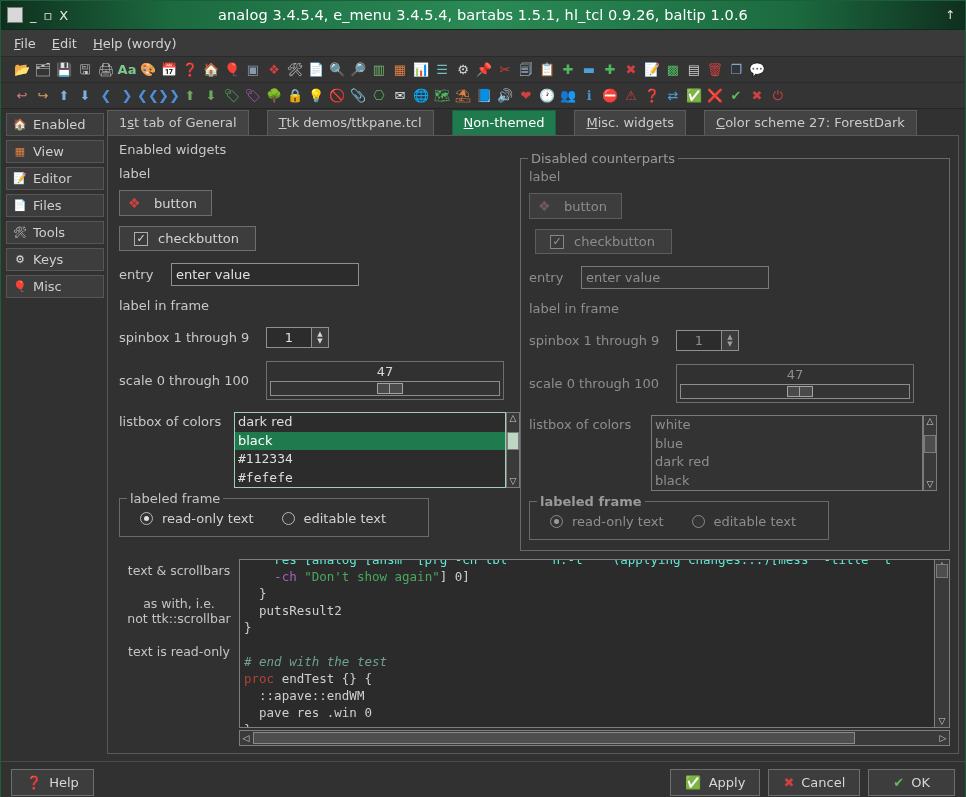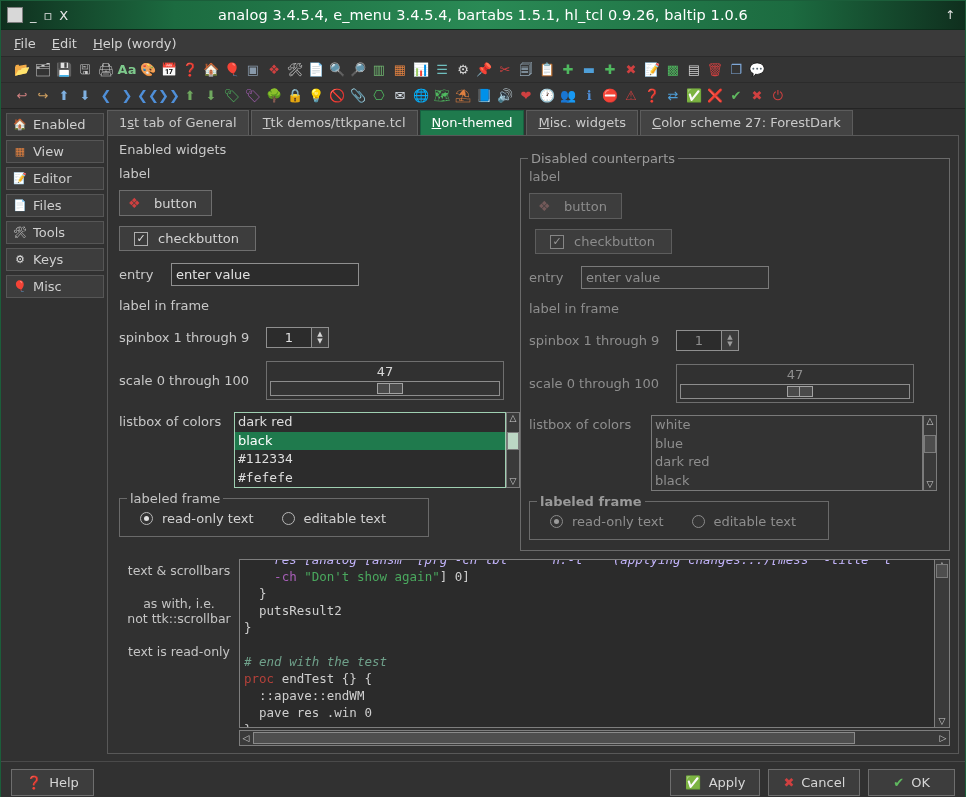--- a/index.html
+++ b/index.html
@@ -38,21 +38,21 @@
   
   .main{display:flex;height:652px;}
   .sidebar{width:110px;padding:4px 3px 0 5px;box-sizing:border-box;}
   .sb-item{display:flex;align-items:center;gap:6px;height:23px;margin-bottom:4px;padding:0 6px;
     background:#3d3d3d;border:1px solid #565656;box-sizing:border-box;font-size:13px;color:#cfcfcf;}
   .sb-ico{width:14px;height:14px;display:flex;align-items:center;justify-content:center;font-size:11px;}
 
   .content{flex:1;padding:0 6px 0 0;box-sizing:border-box;position:relative;}
 
   
-  .tabs{display:flex;align-items:flex-end;height:26px;gap:2px;}
+  .tabs{display:flex;align-items:flex-end;height:26px;gap:18px;}
   .tab{padding:4px 11px 5px 11px;background:#434343;border:1px solid #5c5c5c;border-bottom:none;
        font-size:13px;color:#cacaca;line-height:15px;}
   .tab u{text-decoration:underline;}
   .tab.active{background:#1f7a4d;color:#ffffff;border-color:#176040;}
 
   .pane{border:1px solid #585858;height:619px;box-sizing:border-box;background:#313131;position:relative;padding:6px 8px;}
 
   .cols{display:flex;}
   .colL{width:404px;padding-left:3px;box-sizing:border-box;}
   .colR{flex:1;}
@@ -123,21 +123,21 @@
   .ta-labels{width:120px;font-size:12.5px;color:#c4c4c4;text-align:center;padding-top:4px;}
   .ta-labels div{margin-bottom:0;}
   .ta-wrap{flex:1;}
   .ta-box{display:flex;border:1px solid #7e7e7e;background:#2b2b2b;}
   .code{flex:1;background:#2b2b2b;padding:0 0 0 4px;overflow:hidden;height:167px;
         font-family:"DejaVu Sans Mono","Liberation Mono",monospace;font-size:12.5px;line-height:17px;color:#cfcfcf;white-space:pre;}
   .c-cmt{color:#6fa08a;font-style:italic;}
   .c-kw{color:#b4413a;}
   .c-str{color:#4aa85e;}
   .c-opt{color:#a85fb8;}
-  .c-pur{color:#c4b5fd;font-style:italic;}
+  .c-pur{color:#5eead4;}
   .hsb{display:flex;align-items:center;height:14px;border:1px solid #7e7e7e;background:#3a3a3a;margin-top:2px;}
   .hsb .ar{width:12px;text-align:center;font-size:9px;color:#cfcfcf;}
   .hsb .grip{height:10px;background:#4e4e4e;border:1px solid #8a8a8a;margin:0 1px;}
 
   
   .footer{height:40px;display:flex;align-items:center;padding:0 10px;border-top:1px solid #4a4a4a;background:#313131;}
   .fbtn{display:inline-flex;align-items:center;gap:7px;background:#3d3d3d;border:1px solid #6e6e6e;
         padding:5px 14px;font-size:13px;color:#d6d6d6;}
   .spacer{flex:1;}
   .fgap{width:8px;}

